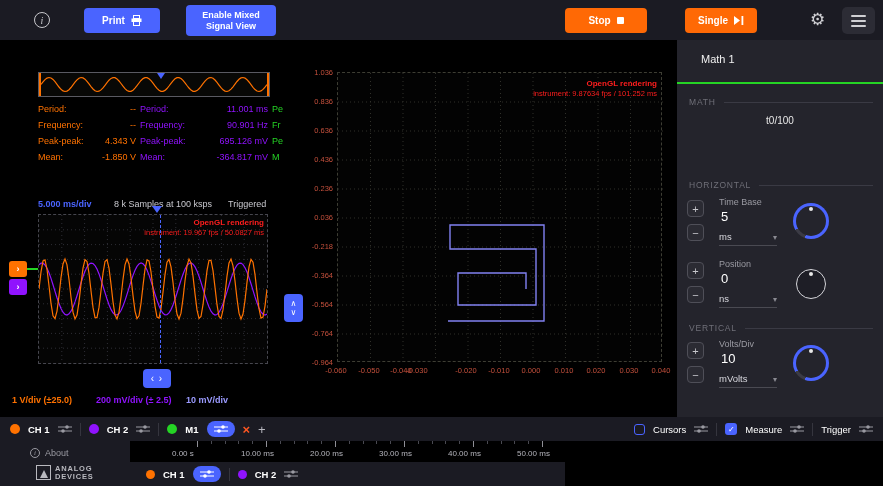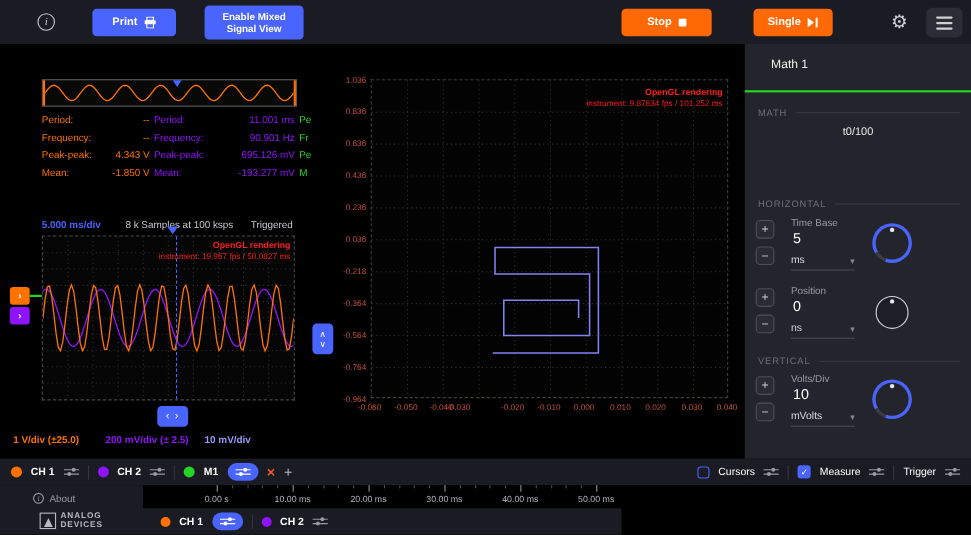--- a/index.html
+++ b/index.html
@@ -103,28 +103,28 @@
   .rightgrp{margin-left:auto;display:flex;align-items:center;gap:8px}
   .cb{width:11px;height:11px;border:1.5px solid #4a64ff;border-radius:3px;flex:0 0 auto;cursor:pointer}
   .cb.checked{background:#4a64ff;color:#fff;font-size:8px;display:flex;align-items:center;justify-content:center;border:none;width:12px;height:12px}
   .lbl{white-space:nowrap}
 
   
   .bpanel{position:absolute;left:0;top:441px;width:130px;height:45px;background:#1b1b23}
   .about{position:absolute;left:30px;top:7px;display:flex;align-items:center;gap:5px;color:#9a9aa2;font-size:9px}
   .mini-info{width:10px;height:10px;border:1px solid #9a9aa2;border-radius:50%;font-size:7px;display:flex;
     align-items:center;justify-content:center;font-family:"Liberation Serif",serif;font-style:italic}
-  .adi{position:absolute;left:36px;top:24px;display:flex;align-items:flex-end;gap:4px;color:#b9b9bf}
+  .adi{position:absolute;left:36px;top:24px;display:flex;align-items:flex-start;gap:4px;color:#b9b9bf}
   .adi-mark{width:15px;height:15px;border:1.5px solid #b9b9bf;display:flex;align-items:flex-end;justify-content:center}
   .adi-tri{width:0;height:0;border-left:4px solid transparent;border-right:4px solid transparent;border-bottom:8px solid #b9b9bf;margin-bottom:1px}
   .adi-text{font-size:7.5px;font-weight:bold;letter-spacing:.8px;line-height:8px}
   .ruler{position:absolute;left:130px;top:441px;width:553px;height:21px;background:#000}
   .tick{position:absolute;top:0;width:1px;height:6px;background:#8f8f96}
   .mtick{position:absolute;top:0;width:1px;height:3px;background:#4a4a52}
-  .rlabel{position:absolute;top:8px;width:50px;text-align:center;font-size:8px;color:#b4b4bc;white-space:nowrap}
+  .rlabel{position:absolute;top:8px;width:50px;text-align:left;font-size:8px;color:#b4b4bc;white-space:nowrap}
   .bar2{position:absolute;left:130px;top:462px;width:435px;height:24px;background:#1b1b23;display:flex;
     align-items:center;padding:0 16px;gap:8px;font-size:9.5px;color:#fff}
 </style>
 </head>
 <body>
 
 <div id="app">
 
   <div class="topbar">
     <div class="info-circle">i</div>
@@ -188,21 +188,21 @@
 
     <span class="c1">Peak-peak:</span>
     <span class="c1 v">4.343 V</span>
     <span class="c2">Peak-peak:</span>
     <span class="c2 v">695.126 mV</span>
     <span class="c3">Pe</span>
 
     <span class="c1">Mean:</span>
     <span class="c1 v">-1.850 V</span>
     <span class="c2">Mean:</span>
-    <span class="c2 v">-193.277 mV</span>
+    <span class="c2 v">-364.817 mV</span>
     <span class="c3">M</span>
   </div>
 
   <div class="status-row">
     <span class="tb">5.000 ms/div</span>
     <span class="smp">8 k Samples at 100 ksps</span>
     <span class="trg">Triggered</span>
   </div>
 
   <div class="trig-marker"></div>

